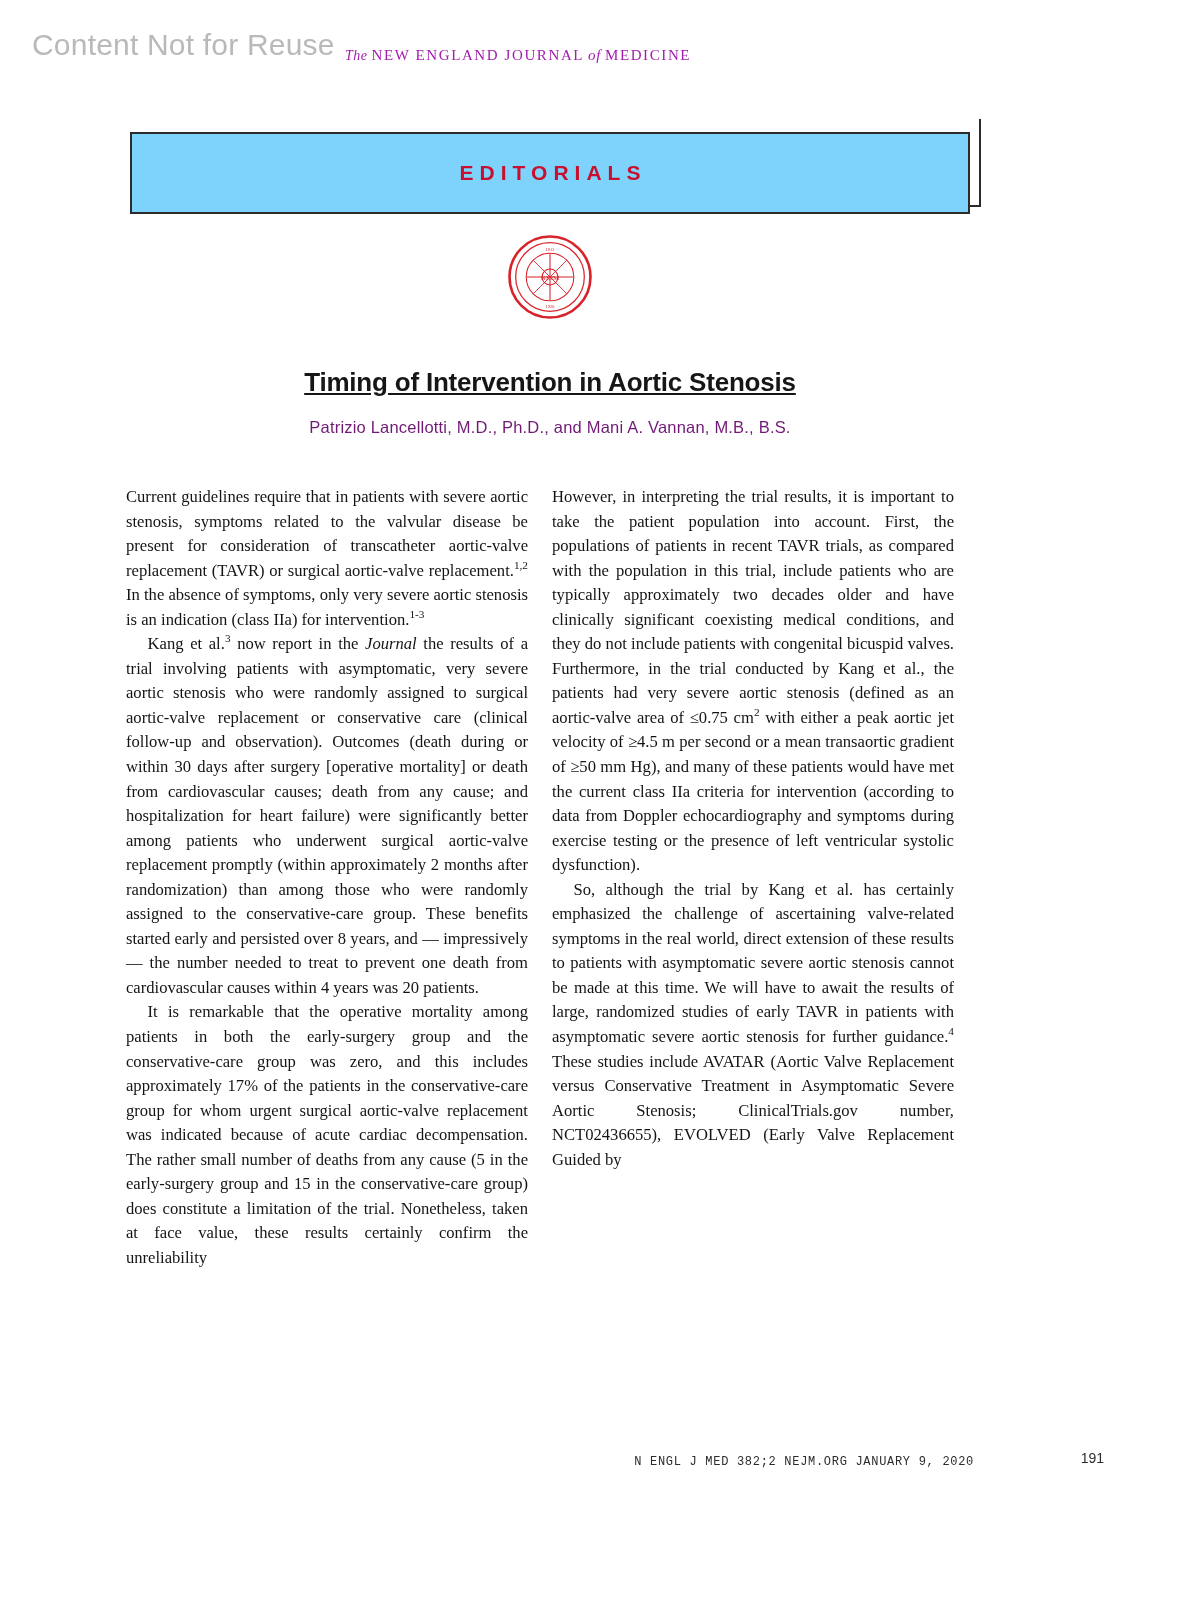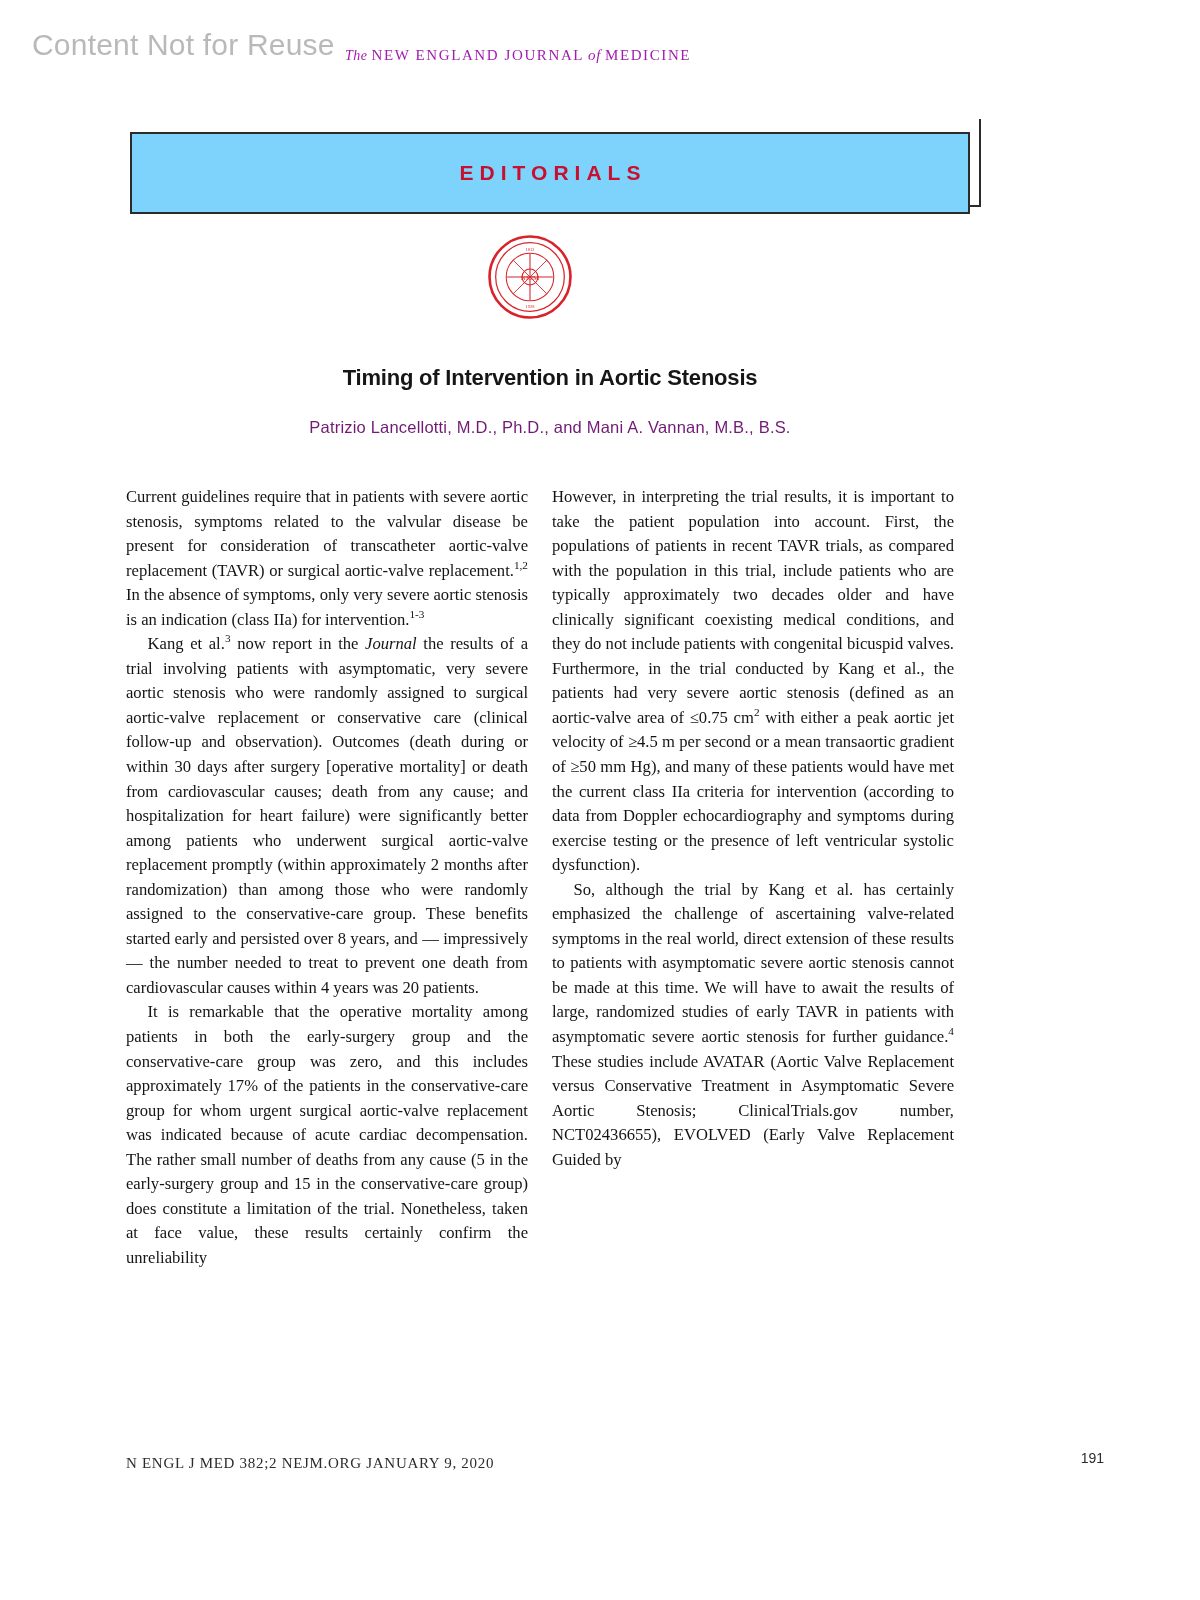--- a/index.html
+++ b/index.html
@@ -92,38 +92,39 @@
     font-weight: bold;
     font-size: 21px;
     letter-spacing: 6px;
     color: #c8102e;
     text-indent: 6px;
   }
 
   
   .seal {
     position: absolute;
-    left: 486px;
+    left: 506px;
     top: 233px;
     width: 88px;
     height: 88px;
   }
 
   
   .article-title {
     position: absolute;
     left: 130px;
     top: 350px;
     width: 840px;
     text-align: center;
     font-family: "Liberation Sans", sans-serif;
     font-weight: bold;
-    font-size: 22px;
+    font-size: 26px;
     color: #161616;
     letter-spacing: -0.2px;
+    text-decoration: underline;
   }
   .authors {
     position: absolute;
     left: 130px;
     top: 418px;
     width: 840px;
     text-align: center;
     font-family: "Liberation Sans", sans-serif;
     font-size: 16.5px;
     color: #701a75;
@@ -163,23 +164,23 @@
   .col i {
     font-style: italic;
   }
 
   
   .footer-line {
     position: absolute;
     left: 126px;
     top: 1455px;
     width: 848px;
-    text-align: left;
-    font-family: Liberation Serif, serif;
-    font-size: 15px;
+    text-align: right;
+    font-family: Liberation Mono, monospace;
+    font-size: 12px;
     letter-spacing: 0.7px;
     color: #2c2c2c;
   }
   .page-number {
     position: absolute;
     right: 96px;
     top: 1450px;
     font-family: "Liberation Sans", sans-serif;
     font-size: 14px;
     color: #2c2c2c;

